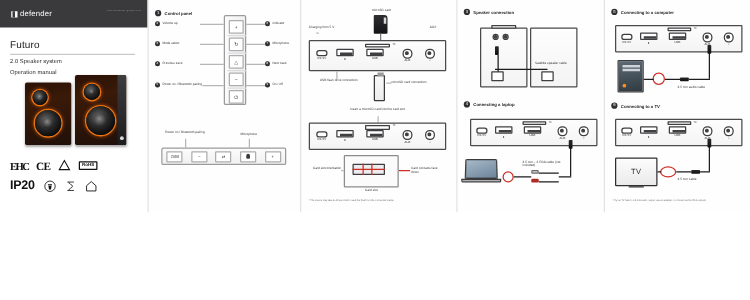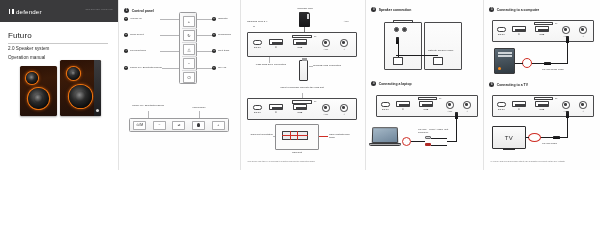--- a/index.html
+++ b/index.html
@@ -369,20 +369,43 @@
       </div>
       <div class="spk right">
         <div class="spk-face"></div>
         <div class="drv tw"></div>
         <div class="drv wf"></div>
         <div class="spk-side"></div>
         <div class="spk-knob"></div>
       </div>
     </div>
 
+    <div class="certs">
+      <div class="cert-row">
+        <span class="c-eac">EHC</span>
+        <span class="c-ce">CE</span>
+        <svg class="c-svg" width="11" height="11" viewBox="0 0 24 24">
+          <path d="M12 3 L21 19 H3 Z" fill="none" stroke="#111" stroke-width="1.8"></path>
+        </svg>
+        <span class="c-rohs">RoHS</span>
+      </div>
+      <div class="cert-row r2">
+        <span class="c-ip">IP20</span>
+        <svg class="c-svg" width="10" height="10" viewBox="0 0 24 24">
+          <circle cx="12" cy="12" r="10" fill="none" stroke="#111" stroke-width="1.6"></circle>
+          <path d="M8 8h8v2H8z M9 11h6l-1 7H10z" fill="#111"></path>
+        </svg>
+        <svg class="c-svg" width="9" height="10" viewBox="0 0 24 24">
+          <path d="M5 3h14M5 21h14M8 3c0 5 8 5 8 9s-8 4-8 9" fill="none" stroke="#111" stroke-width="1.7"></path>
+        </svg>
+        <svg class="c-svg" width="10" height="10" viewBox="0 0 24 24">
+          <path d="M12 3 L21 11 V21 H3 V11 Z" fill="none" stroke="#111" stroke-width="1.7"></path>
+        </svg>
+      </div>
+    </div>
   </div>
 
   <div class="col col-2">
 
     <div class="step-head" style="left:5px; top:8px;">
       <span class="bullet">1</span>
       <span class="step-title" style="max-width:42px; white-space:normal;">Control panel</span>
     </div>
 
     <div class="vstrip">

